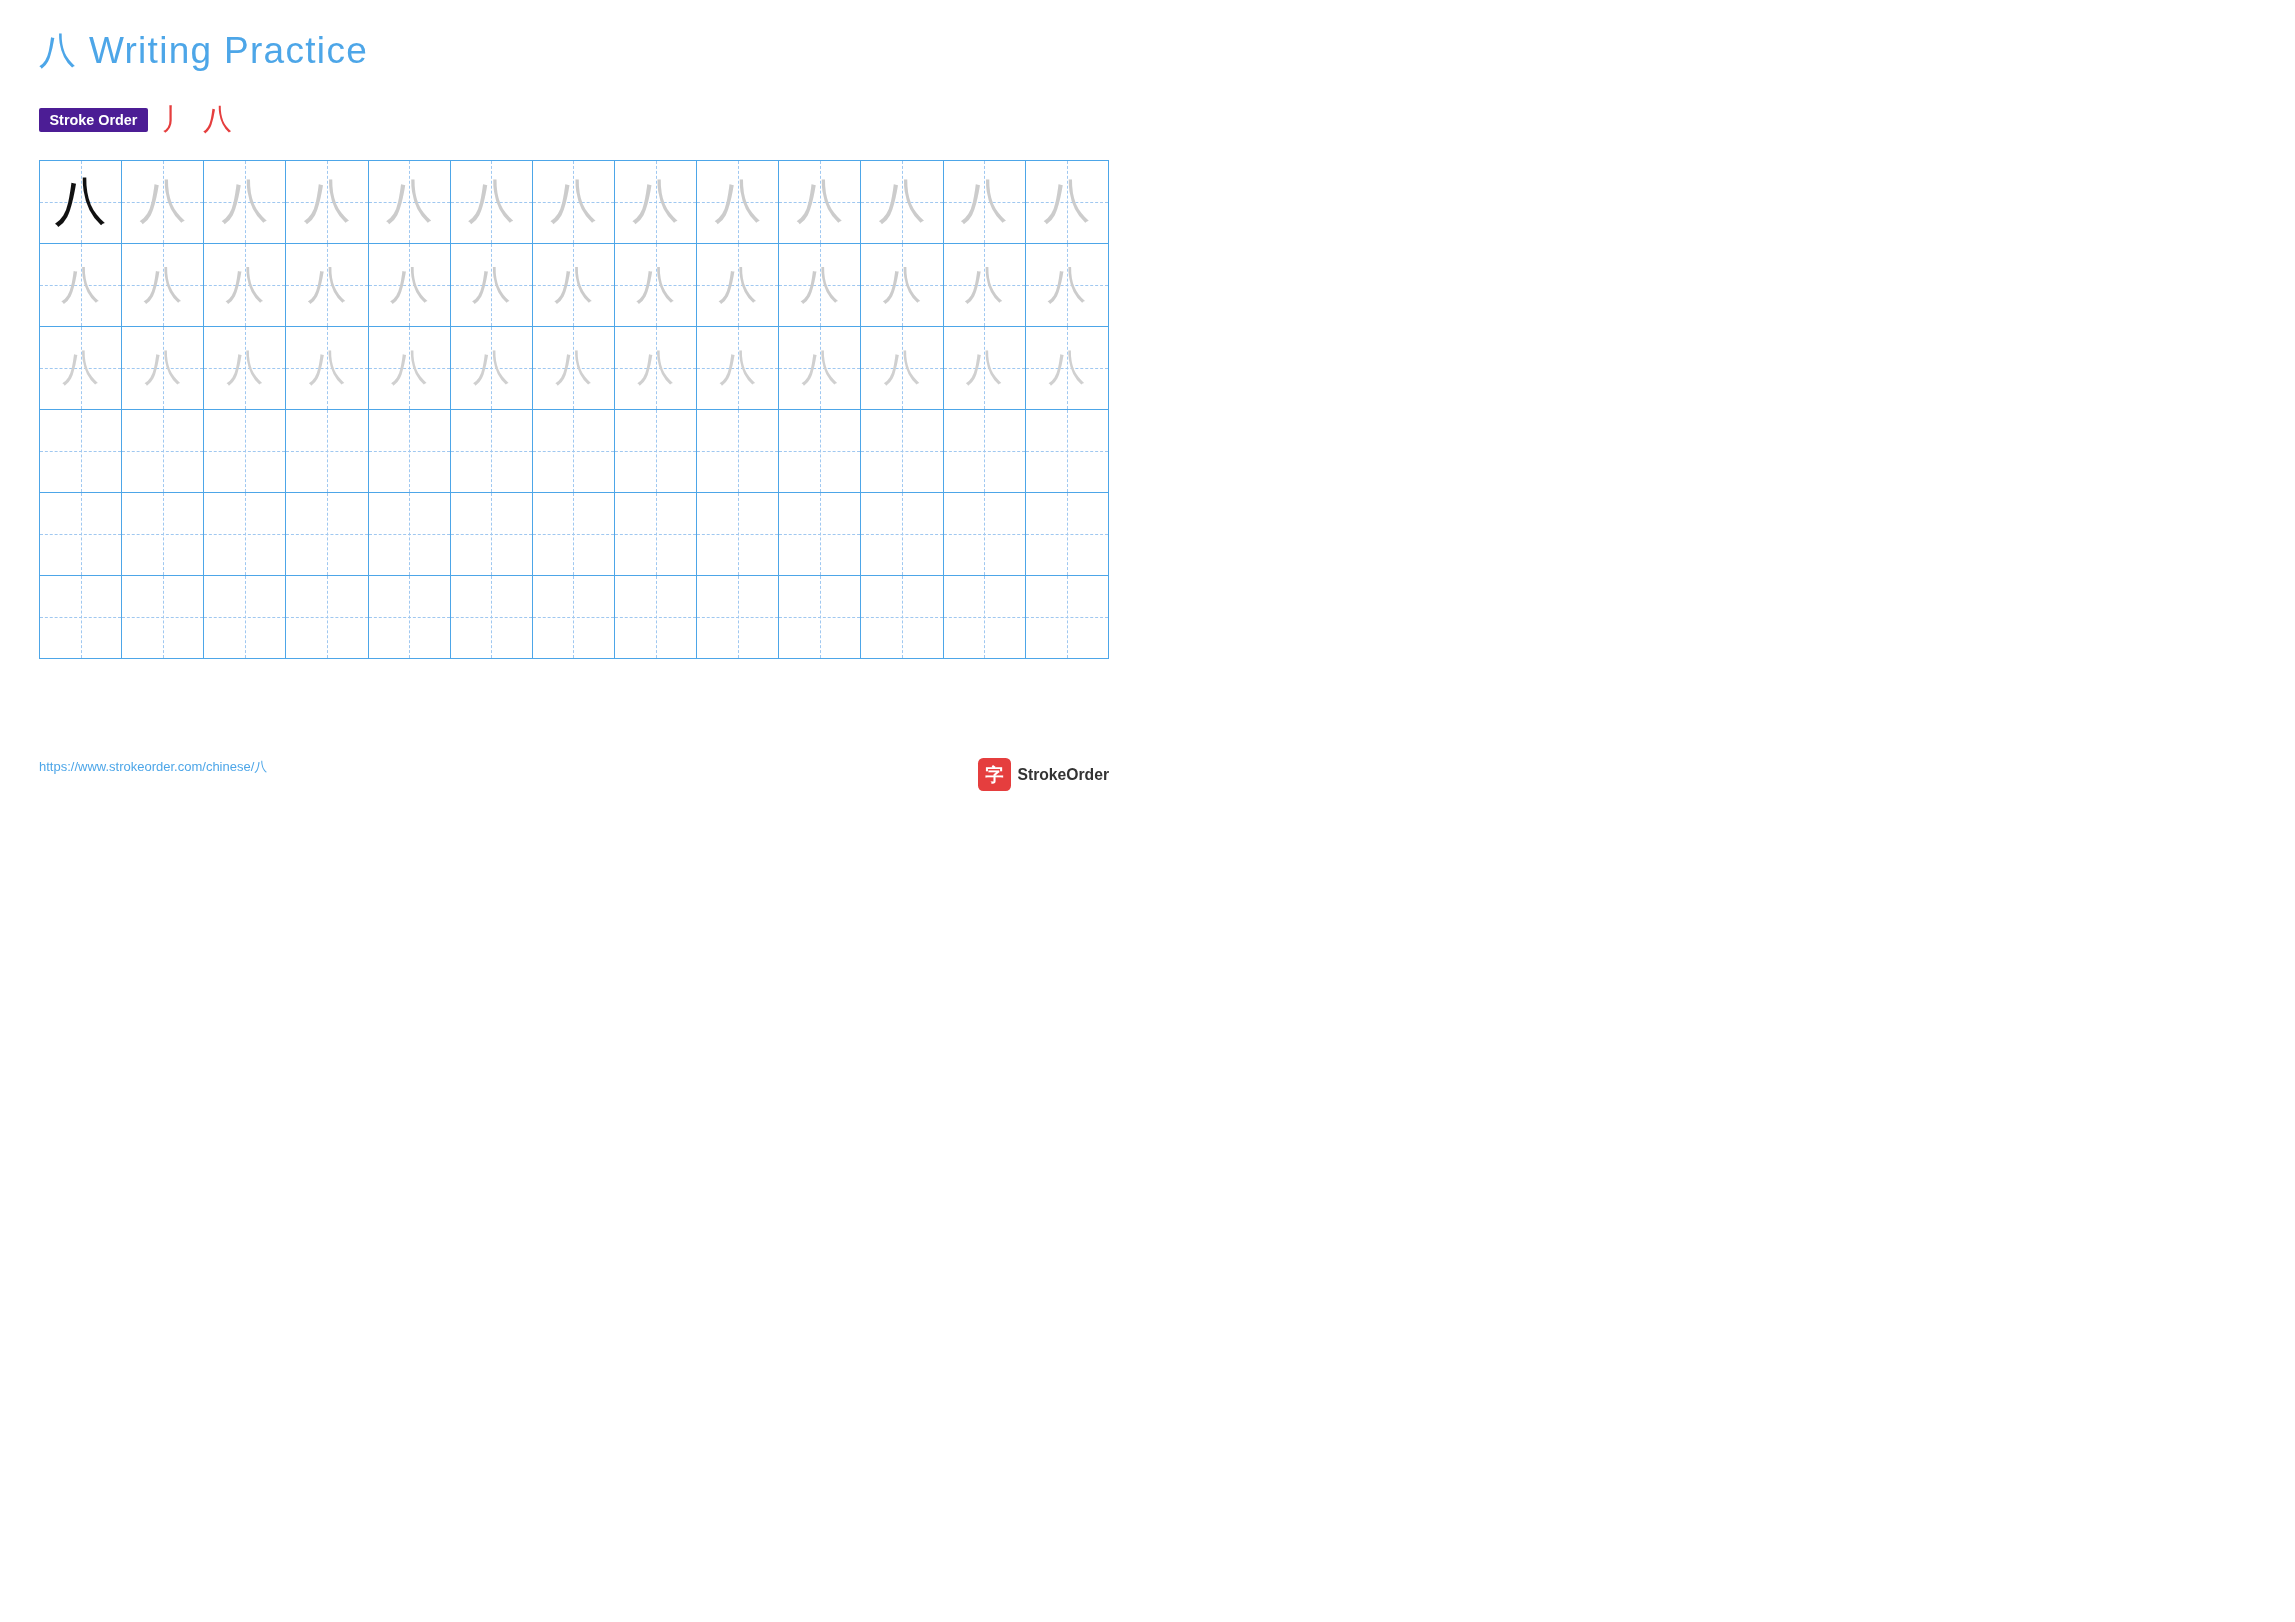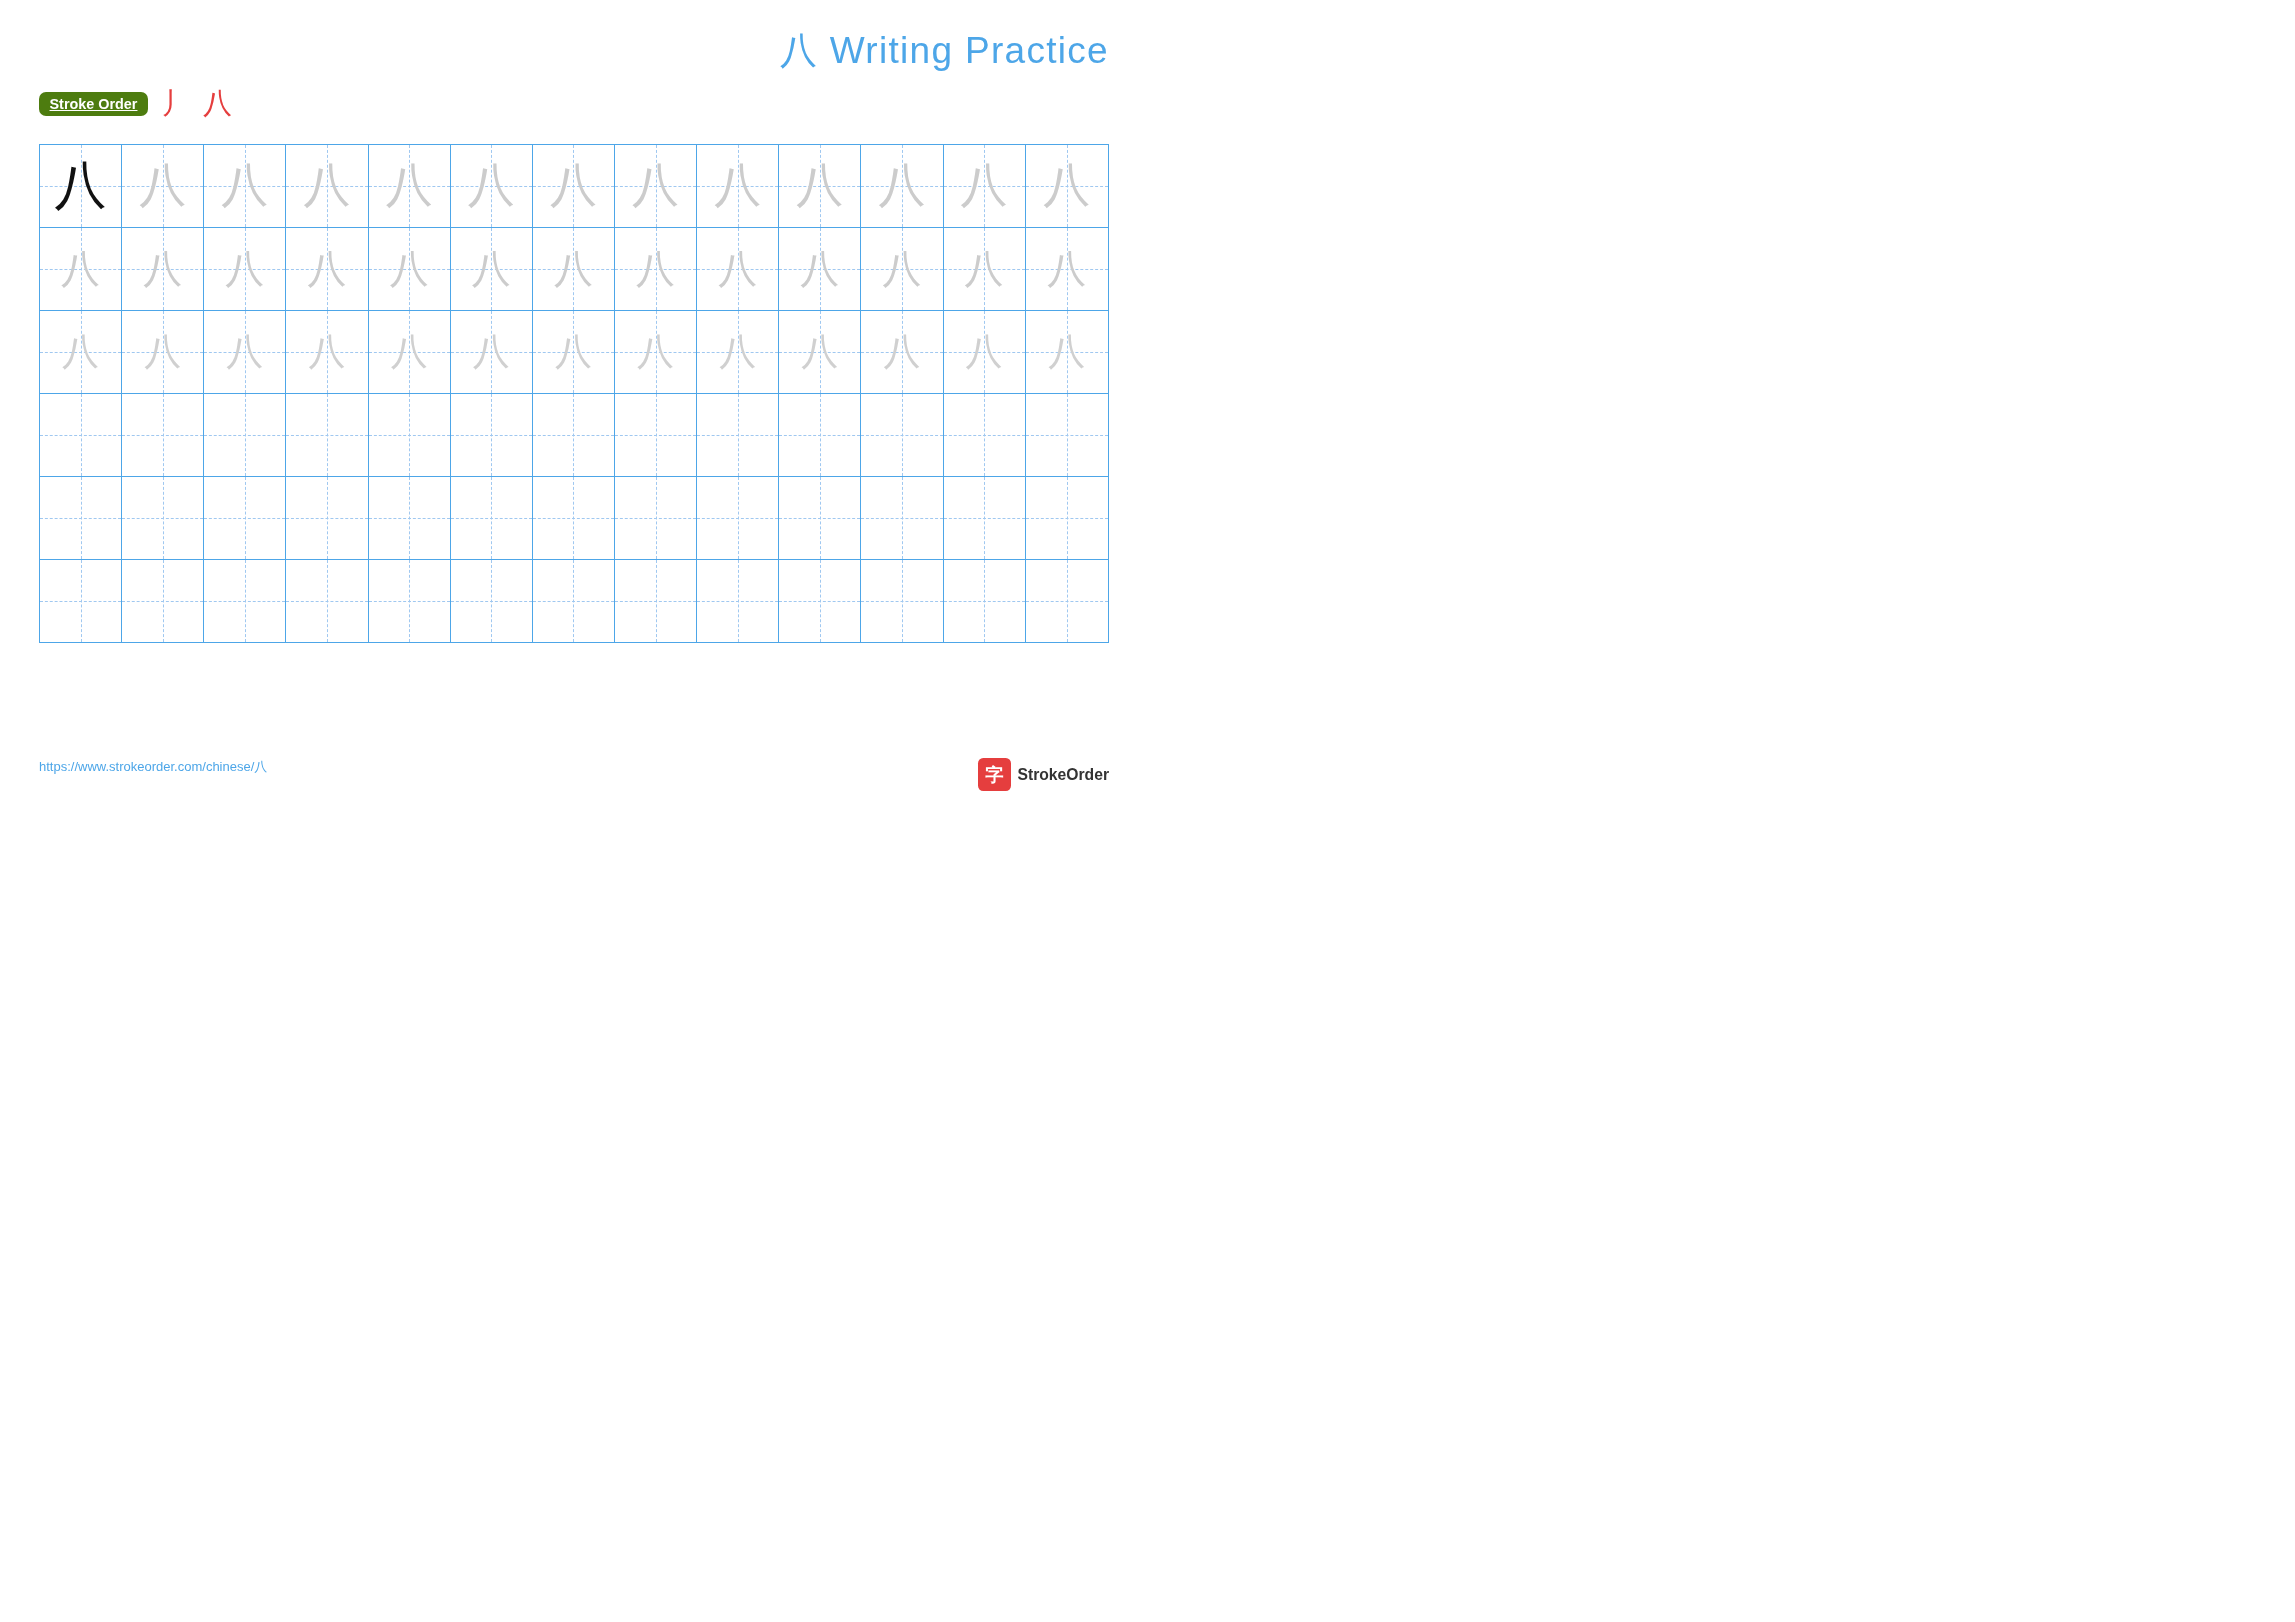--- a/index.html
+++ b/index.html
@@ -6,43 +6,42 @@
     body {
       background: #fff;
       font-family: 'Arial', sans-serif;
       width: 1148px;
       min-height: 811px;
       position: relative;
       padding: 26px 39px;
     }
 
     .page-title {
-      text-align: right;
+      text-align: left;
       font-size: 37px;
       font-weight: 300;
       color: #4da6e8;
-      margin-bottom: 8px;
+      margin-bottom: 24px;
       letter-spacing: 1.3px;
     }
 
     .stroke-order-section {
       display: flex;
       align-items: center;
       gap: 13px;
       margin-bottom: 19.6px;
     }
 
     .stroke-order-badge {
-      background: #4d7c0f;
+      background: #4c1d95;
       color: #fff;
       font-size: 14.4px;
       font-weight: bold;
       padding: 3.9px 10.5px;
-      border-radius: 7px;
-      text-decoration: underline;
+      border-radius: 2px;
     }
 
     .stroke-preview {
       font-size: 29px;
       color: #e53e3e;
     }
 
     .stroke-preview-2 {
       font-size: 29px;
       color: #e53e3e;

